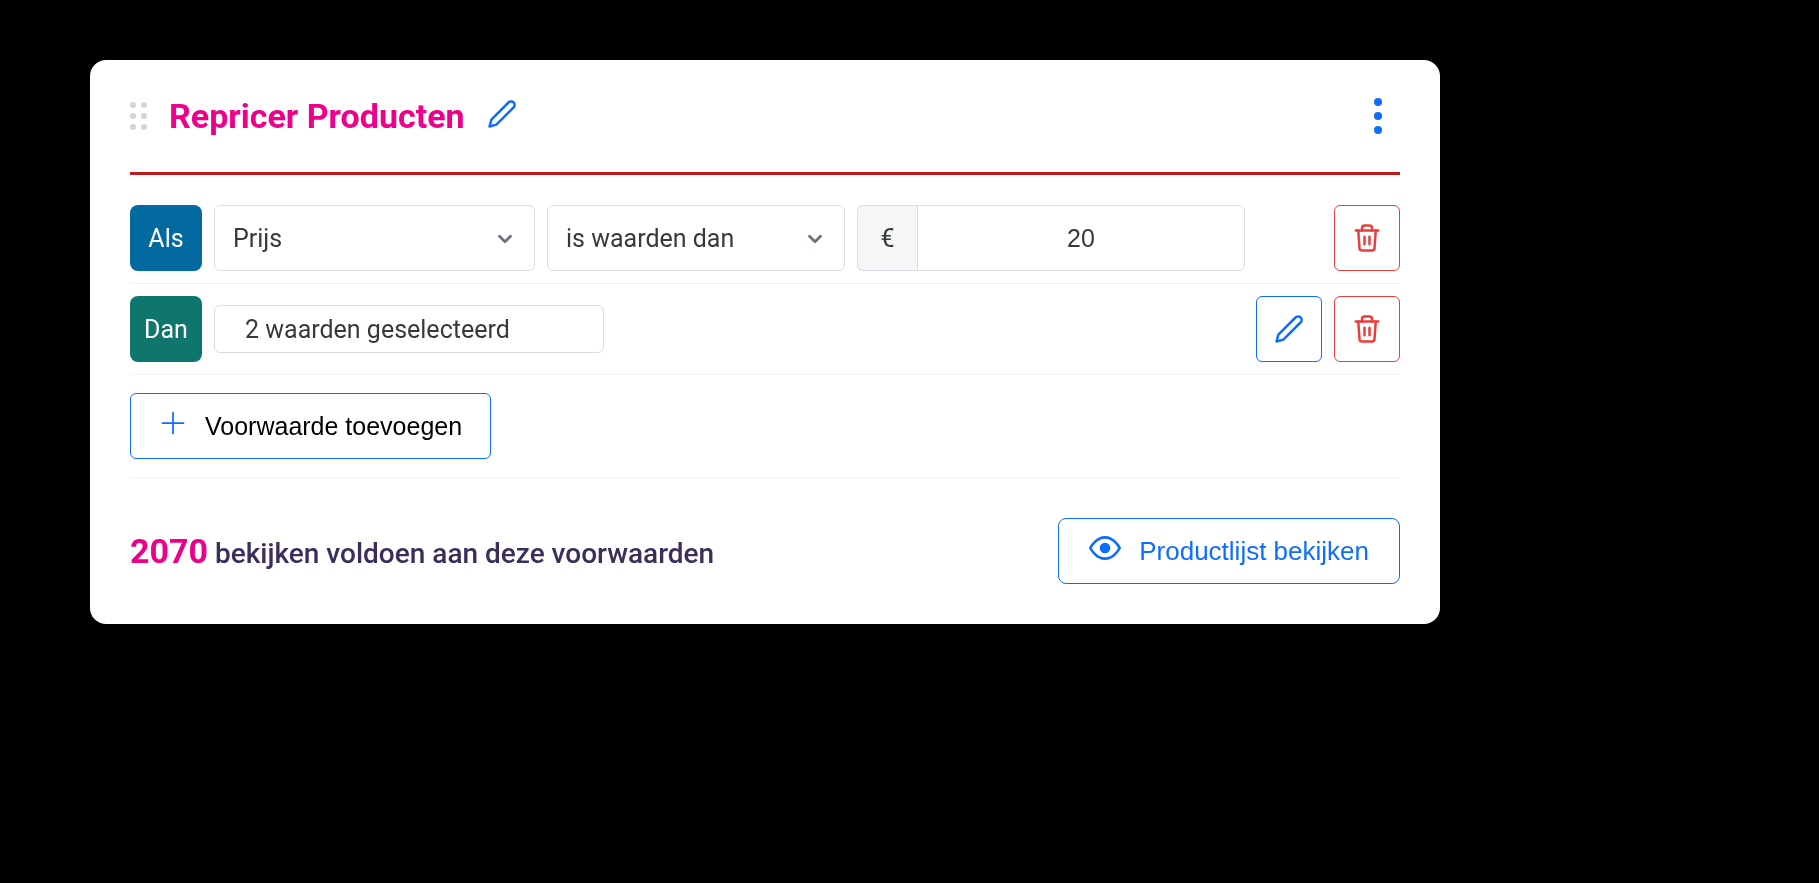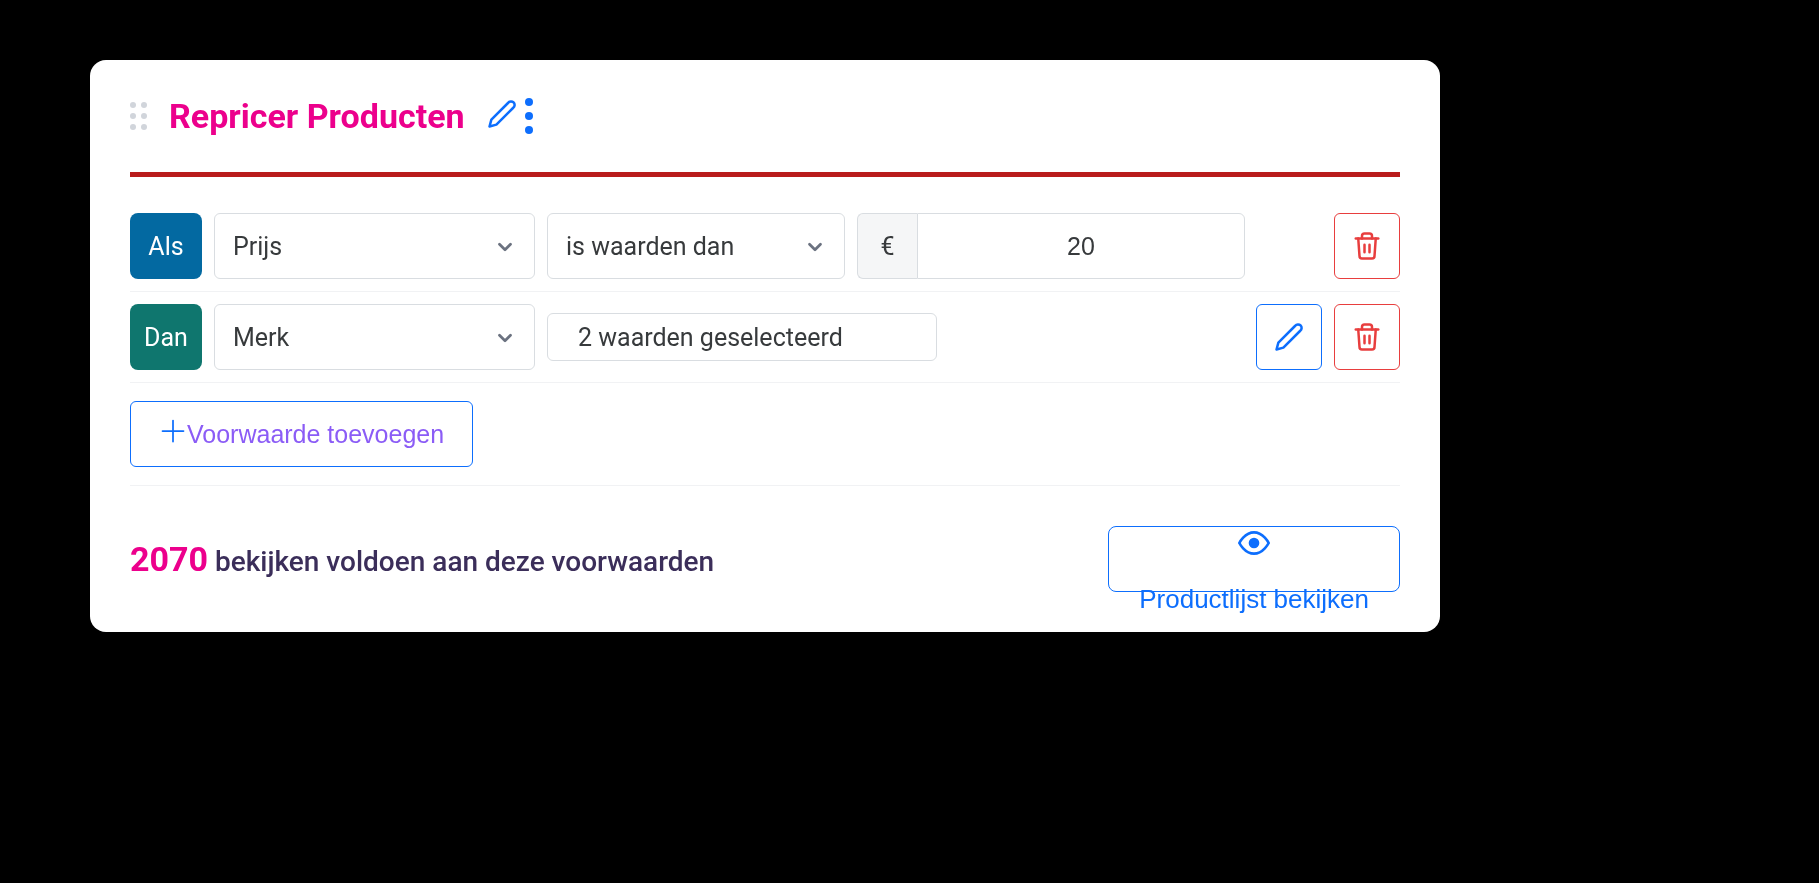--- a/index.html
+++ b/index.html
@@ -17,23 +17,24 @@
     .card {
       background: #fff;
       border-radius: 16px;
       box-shadow: 0 8px 32px rgba(0,0,0,0.3);
       padding: 30px 40px 40px 40px;
       width: 1350px;
     }
     .card-header {
       display: flex;
       align-items: center;
+      justify-content: space-between;
       padding-bottom: 30px;
-      border-bottom: 5px solid #b91c1c;
-      margin-bottom: 24px;
+      border-bottom: 3px solid #b91c1c;
+      margin-bottom: 18px;
     }
     .header-left {
       display: flex;
       align-items: center;
       gap: 22px;
     }
     .drag-handle {
       display: grid;
       grid-template-columns: repeat(2, 6px);
       grid-template-rows: repeat(3, 6px);
@@ -182,24 +183,25 @@
     }
     .add-row {
       padding: 18px 0;
       border-bottom: 1px solid #f1f2f4;
     }
     .add-condition-btn {
       height: 66px;
       border: 1.5px solid #0d6efd;
       border-radius: 6px;
       background: #fff;
-      color: #8b5cf6;
+      color: #000000;
       font-size: 25px;
       display: inline-flex;
       align-items: center;
+      gap: 18px;
       padding: 0 28px;
       cursor: pointer;
     }
     .plus-icon svg {
       width: 28px;
       height: 28px;
       stroke: #0d6efd;
       stroke-width: 1.5;
     }
     .footer {
@@ -223,21 +225,20 @@
       border: 1.5px solid #0d6efd;
       border-radius: 8px;
       background: #fff;
       color: #0d6efd;
       font-size: 26px;
       display: inline-flex;
       align-items: center;
       gap: 18px;
       padding: 0 30px;
       cursor: pointer;
-      flex-direction: column;
     }
     .eye-icon svg {
       width: 32px;
       height: 32px;
       stroke: #0d6efd;
       fill: none;
       stroke-width: 2;
     }
   </style>
 </head>
@@ -296,28 +297,20 @@
         <polyline points="3 6 5 6 21 6"></polyline>
         <path d="M19 6l-1 14a2 2 0 0 1-2 2H8a2 2 0 0 1-2-2L5 6"></path>
         <path d="M10 11v6M14 11v6"></path>
         <path d="M8 6V4a2 2 0 0 1 2-2h4a2 2 0 0 1 2 2v2"></path>
       </svg>
     </div>
   </div>
 
   <div class="condition-row">
     <div class="label-chip chip-blue">Dan</div>
-    <div class="select-box select-field">
-      <span>Merk</span>
-      <span class="chevron">
-        <svg viewBox="0 0 24 24" fill="none" stroke-linecap="round" stroke-linejoin="round">
-            <polyline points="6 9 12 15 18 9"></polyline>
-          </svg>
-      </span>
-    </div>
     <div class="value-display">2 waarden geselecteerd</div>
     <div class="spacer"></div>
     <div class="icon-btn icon-btn-edit">
       <svg viewBox="0 0 24 24" fill="none" stroke-width="2" stroke-linecap="round" stroke-linejoin="round">
         <path d="M17 3a2.85 2.85 0 1 1 4 4L7.5 20.5 2 22l1.5-5.5L17 3z"></path>
       </svg>
     </div>
     <div class="icon-btn icon-btn-delete">
       <svg viewBox="0 0 24 24" fill="none" stroke-width="2" stroke-linecap="round" stroke-linejoin="round">
         <polyline points="3 6 5 6 21 6"></polyline>

